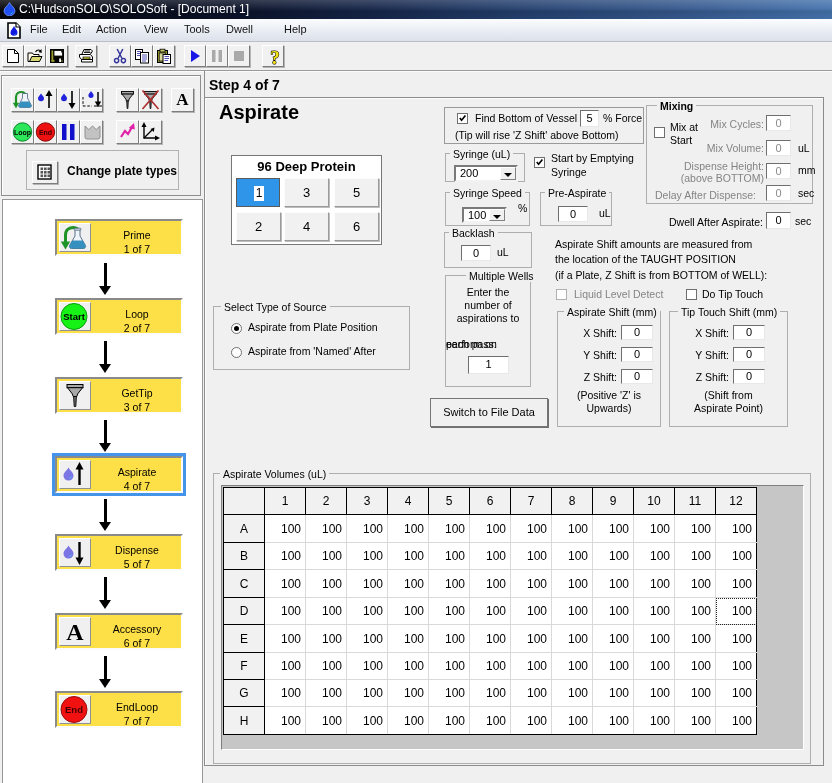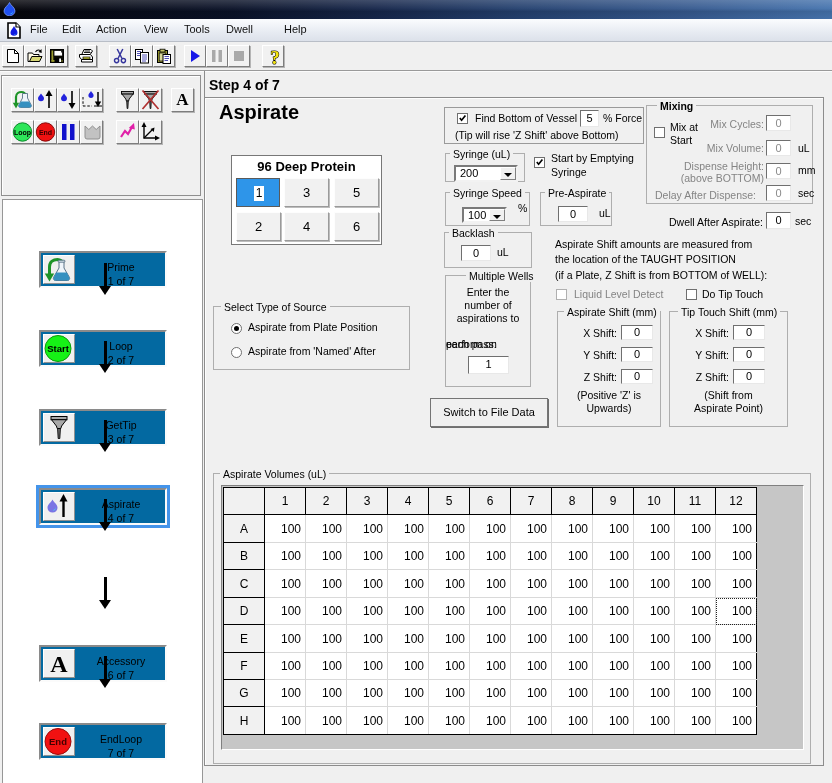--- a/index.html
+++ b/index.html
@@ -20,22 +20,22 @@
   border:1px solid; border-color:#ffffff #7d7d7d #7d7d7d #ffffff;
   box-shadow:1px 1px 0 #b5b5b5; }
 .tb svg { position:absolute; left:2px; top:2px; }
 .panel { position:absolute; background:#f0f0f0; }
 .palette { left:1px; top:75px; width:200px; height:121px;
   border:1px solid #8f8f8f; box-shadow:inset 1px 1px 0 #ffffff; }
 .pb { position:absolute; width:23px; height:24px; background:#f1f1f1;
   border:1px solid; border-color:#ffffff #7d7d7d #7d7d7d #ffffff; box-shadow:1px 1px 0 #b5b5b5; }
 .flowpanel { left:2px; top:199px; width:201px; height:584px; background:#ffffff;
   border:1px solid #979797; border-bottom:none; }
-.step { position:absolute; left:36px; width:128px; height:37px; background:#0369a1;
-  border:2px solid; border-color:#8a8a8a #fbfbfb #fbfbfb #8a8a8a;margin-top:32px; }
+.step { position:absolute; left:52px; width:128px; height:37px; background:#fde047;
+  border:2px solid; border-color:#8a8a8a #fbfbfb #fbfbfb #8a8a8a; }
 .stepico { position:absolute; left:2px; top:2px; width:32px; height:29px; background:#f0f0f0;
   border:1px solid; border-color:#ffffff #909090 #909090 #ffffff; }
 .steptxt { position:absolute; left:36px; right:0; top:7px; text-align:center; font-size:10.5px; line-height:14px; color:#000; }
 .selstep { outline:3px solid #4494ea; }
 .arr { position:absolute; left:95px; width:14px; }
 .arr .l { position:absolute; left:6px; top:0; width:3px; background:#000; }
 .arr .h { position:absolute; left:1px; width:0; height:0; border-left:6.5px solid transparent; border-right:6.5px solid transparent; border-top:9px solid #000; }
 .mainpanel { left:204px; top:97px; width:620px; height:669px; background:#f0f0f0;
   border:1px solid #8c8c8c; box-shadow:inset 1px 1px 0 #fdfdfd; }
 .grp { position:absolute; border:1px solid #aeaeae; }
@@ -67,20 +67,21 @@
 .pltbtn { width:45px; height:29px; background:#f1f1f1; border:1px solid; border-color:#fdfdfd #9a9a9a #9a9a9a #fdfdfd; box-shadow:1px 1px 0 #bdbdbd; font-size:13px; text-align:center; line-height:27px; }
 </style>
 </head>
 <body>
 
 <div class="abs titlebar">
   <svg class="abs" style="left:3px;top:2px" width="13" height="14" viewBox="0 0 13 14">
     <path d="M6.5 0.5 C7.6 3.4 12 5.5 12 9 A5.5 4.8 0 0 1 1 9 C1 5.5 5.4 3.4 6.5 0.5 Z" fill="#2050f0" stroke="#88a8ff" stroke-width="0.7"></path>
     <path d="M10 8.2 A3.4 3.4 0 0 1 6.8 12 C8.6 12.6 10.7 11 10 8.2 Z" fill="#46c8f8"></path>
   </svg>
+  <div class="titletext" style="left:19px;top:1px;">C:\HudsonSOLO\SOLOSoft - [Document 1]</div>
 </div>
 
 <div class="abs menubar">
   <svg class="abs" style="left:7px;top:3px" width="14" height="17" viewBox="0 0 14 17">
     <path d="M1 1 L9 1 L13 5 L13 16 L1 16 Z" fill="#fff" stroke="#000" stroke-width="1.6"></path>
     <path d="M9 1 L9 5 L13 5" fill="#fff" stroke="#000" stroke-width="1.2"></path>
     <path d="M7 4 C8 6.5 10.5 8 10.5 10.5 A3.5 3.2 0 0 1 3.5 10.5 C3.5 8 6 6.5 7 4 Z" fill="#1019e0"></path>
     <path d="M9.3 9.5 A3 3 0 0 1 6.5 12.8 C8 13.4 9.8 12 9.3 9.5 Z" fill="#35e0f2"></path>
   </svg>
   <span class="menuitem" style="left:30px">File</span>
@@ -232,20 +233,39 @@
     <path d="M17 2 L17.8 8.5 L11.8 7 Z" fill="#e020a8"></path>
   </svg></div>
   <div class="pb" style="left:137px;top:44px"><svg width="21" height="22" viewBox="0 0 21 22">
     <path d="M4 5 L4 17 L17 17" stroke="#000" stroke-width="1.4" fill="none"></path>
     <path d="M4 1 L1.5 6 L6.5 6 Z" fill="#000"></path>
         <path d="M20 17 L15 14.5 L15 19.5 Z" fill="#000"></path>
     <path d="M4 17 L12 9" stroke="#000" stroke-width="1.2"></path>
         <path d="M14.5 6.5 L13.8 11 L10.5 8 Z" fill="#000"></path>
   </svg></div>
 
+  <div class="abs" style="left:24px;top:74px;width:153px;height:40px;border:1px solid #b2b2b2;">
+    <div class="abs" style="left:5px;top:10px;width:26px;height:23px;background:#f1f1f1;border:1px solid;border-color:#fff #7d7d7d #7d7d7d #fff;box-shadow:1px 1px 0 #b5b5b5;">
+      <svg width="16" height="16" viewBox="0 0 16 16" style="position:absolute;left:4px;top:2px">
+          <rect x="1" y="1" width="13" height="14" fill="#fff" stroke="#000" stroke-width="1.4"></rect>
+          <g fill="#555">
+            <rect x="3.5" y="3.5" width="2.6" height="2.6"></rect>
+            <rect x="7" y="3.5" width="2.6" height="2.6"></rect>
+            <rect x="10.5" y="3.5" width="2.6" height="2.6"></rect>
+            <rect x="3.5" y="7" width="2.6" height="2.6"></rect>
+            <rect x="7" y="7" width="2.6" height="2.6"></rect>
+            <rect x="10.5" y="7" width="2.6" height="2.6"></rect>
+            <rect x="3.5" y="10.5" width="2.6" height="2.6"></rect>
+            <rect x="7" y="10.5" width="2.6" height="2.6"></rect>
+            <rect x="10.5" y="10.5" width="2.6" height="2.6"></rect>
+          </g>
+        </svg>
+    </div>
+    <div class="abs" style="left:40px;top:13px;font-size:12px;font-weight:bold;white-space:nowrap;">Change plate types</div>
+  </div>
 </div>
 
 <div class="abs flowpanel">
 
   <div class="step" style="top:19px;">
     <div class="stepico"><svg width="30" height="27" viewBox="0 0 30 27">
       <path d="M5.5 19 L5.5 11 C5.5 5.5 9.5 3.5 13.5 3.5 C16.5 3.5 18.5 5.5 18.8 7.5" fill="none" stroke="#1e9428" stroke-width="3"></path>
       <path d="M5.5 25.5 L0.8 17.5 L10.2 17.5 Z" fill="#1e9428"></path>
       <path d="M15 5.5 L15 12 L9.5 21.5 A2.2 2.2 0 0 0 11.5 24.5 L23.5 24.5 A2.2 2.2 0 0 0 25.5 21.5 L20 12 L20 5.5 Z" fill="#eef4fa" stroke="#48637a" stroke-width="0.9"></path>
       <path d="M12.2 16.5 L22.8 16.5 L25.5 21.7 A2.2 2.2 0 0 1 23.3 24.5 L11.7 24.5 A2.2 2.2 0 0 1 9.5 21.7 Z" fill="#3590c0"></path>
@@ -286,20 +306,29 @@
       <path d="M11.8 13.5 A3.4 3.4 0 0 1 8.6 17.3 C10.4 18 12.4 16.3 11.8 13.5 Z" fill="#40d8f8"></path>
       <path d="M19.5 24 L19.5 6" stroke="#000" stroke-width="2.4"></path>
           <path d="M19.5 1 L15.5 8.5 L23.5 8.5 Z" fill="#000"></path>
     </svg></div>
     <div class="steptxt">Aspirate<br>4 of 7</div>
   </div>
   <div class="arr" style="top:299px;height:31px">
       <div class="l" style="height:24px"></div>
       <div class="h" style="top:23px"></div>
     </div>
+  <div class="step" style="top:334px;">
+    <div class="stepico"><svg width="30" height="27" viewBox="0 0 30 27">
+      <path d="M8.5 6.5 C10.2 9.8 13.5 11.5 13.5 14.6 A5 5 0 0 1 3.5 14.6 C3.5 11.5 6.8 9.8 8.5 6.5 Z" fill="#7a74e4"></path>
+      <path d="M11.8 13.5 A3.4 3.4 0 0 1 8.6 17.3 C10.4 18 12.4 16.3 11.8 13.5 Z" fill="#40d8f8"></path>
+      <path d="M19.5 3 L19.5 21" stroke="#000" stroke-width="2.4"></path>
+          <path d="M19.5 26 L15.5 18.5 L23.5 18.5 Z" fill="#000"></path>
+    </svg></div>
+    <div class="steptxt">Dispense<br>5 of 7</div>
+  </div>
   <div class="arr" style="top:377px;height:31px">
       <div class="l" style="height:24px"></div>
       <div class="h" style="top:23px"></div>
     </div>
   <div class="step" style="top:413px;">
     <div class="stepico" style="font-family:'Liberation Serif',serif;font-size:24px;font-weight:bold;text-align:center;line-height:28px;">A</div>
     <div class="steptxt">Accessory<br>6 of 7</div>
   </div>
   <div class="arr" style="top:456px;height:31px">
       <div class="l" style="height:24px"></div>

